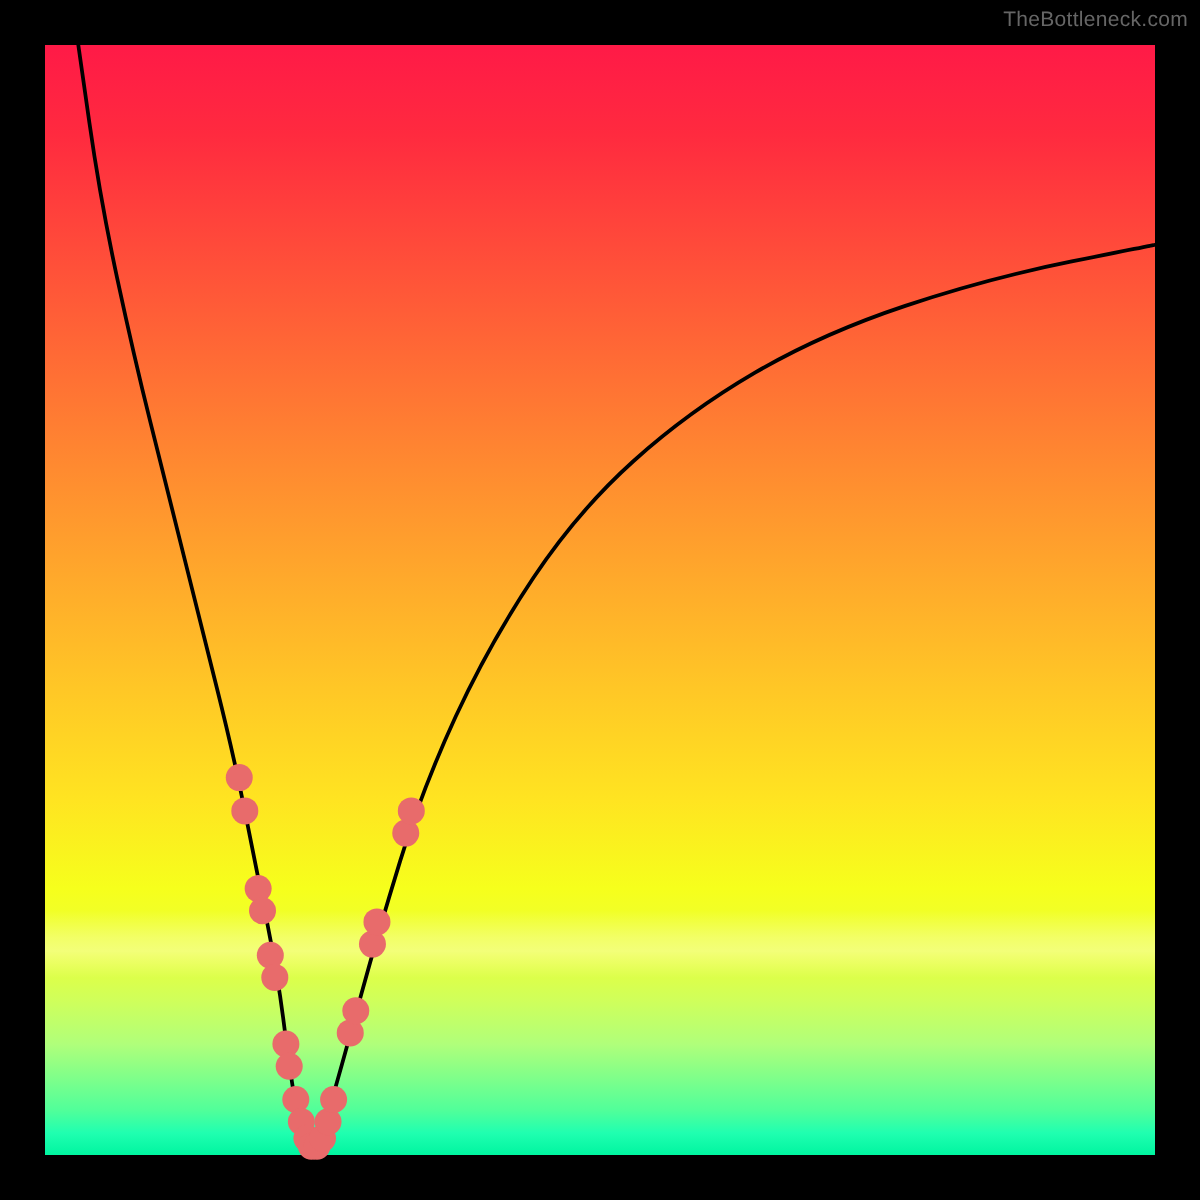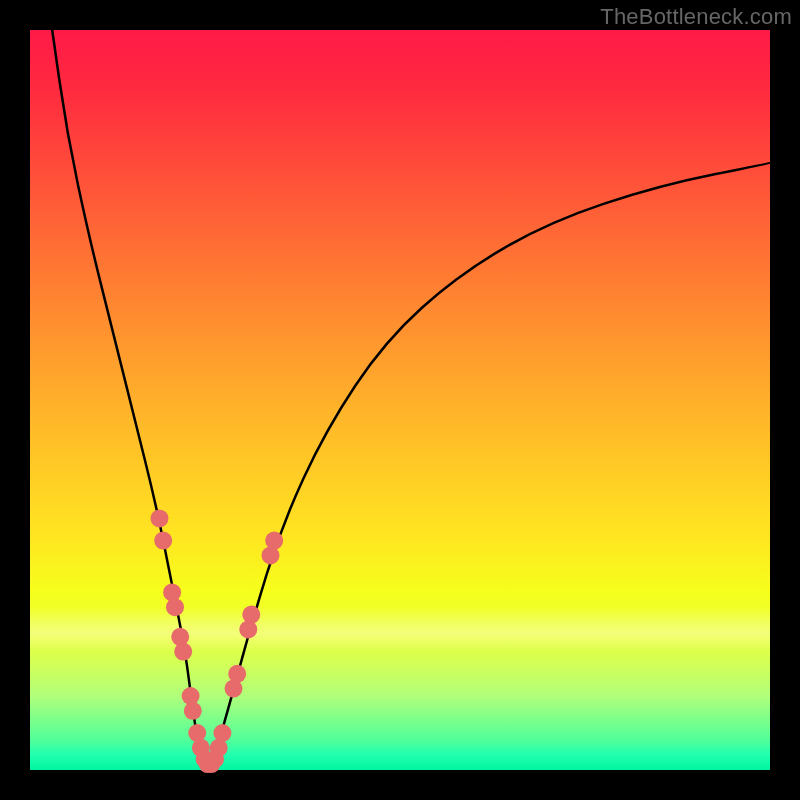--- a/index.html
+++ b/index.html
@@ -56,21 +56,21 @@
       rgba(255,255,200,0.35) 40%,
       rgba(255,255,200,0.45) 60%,
       rgba(255,255,200,0) 100%);
     pointer-events: none;
   }
   .watermark {
     position: absolute;
     top: 4px;
     right: 8px;
     color: #666;
-    font-size: 22px;
+    font-size: 14px;
     font-weight: 500;
     letter-spacing: 0.2px;
     user-select: none;
   }
   svg.curve {
     position: absolute;
     top: 0; left: 0;
     width: 740px;
     height: 740px;
     overflow: visible;

